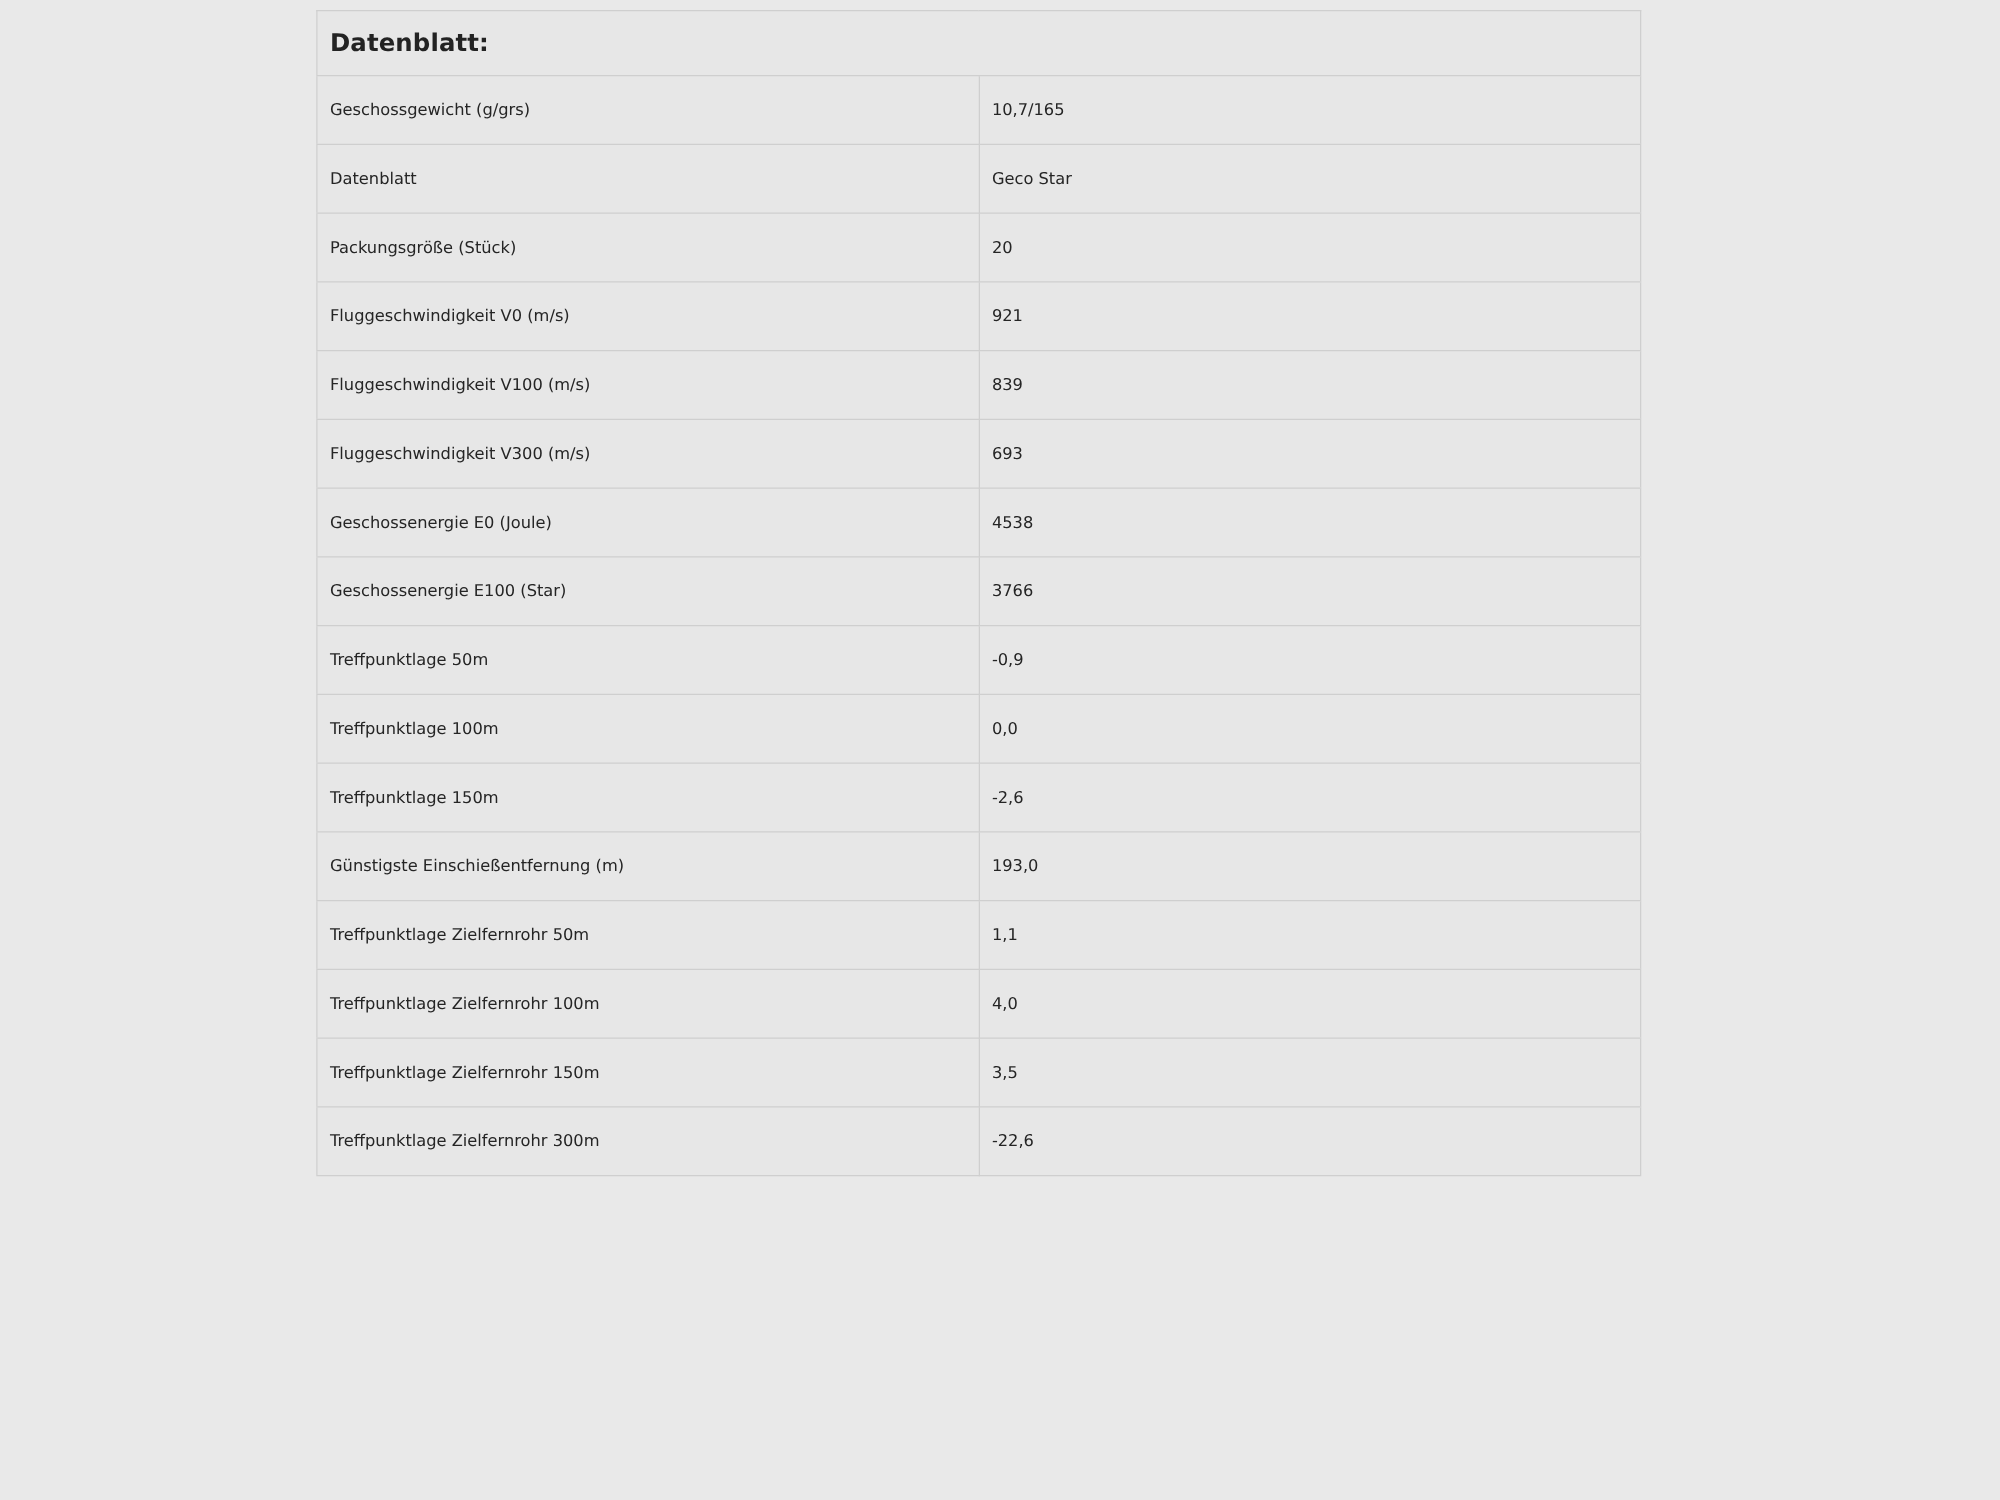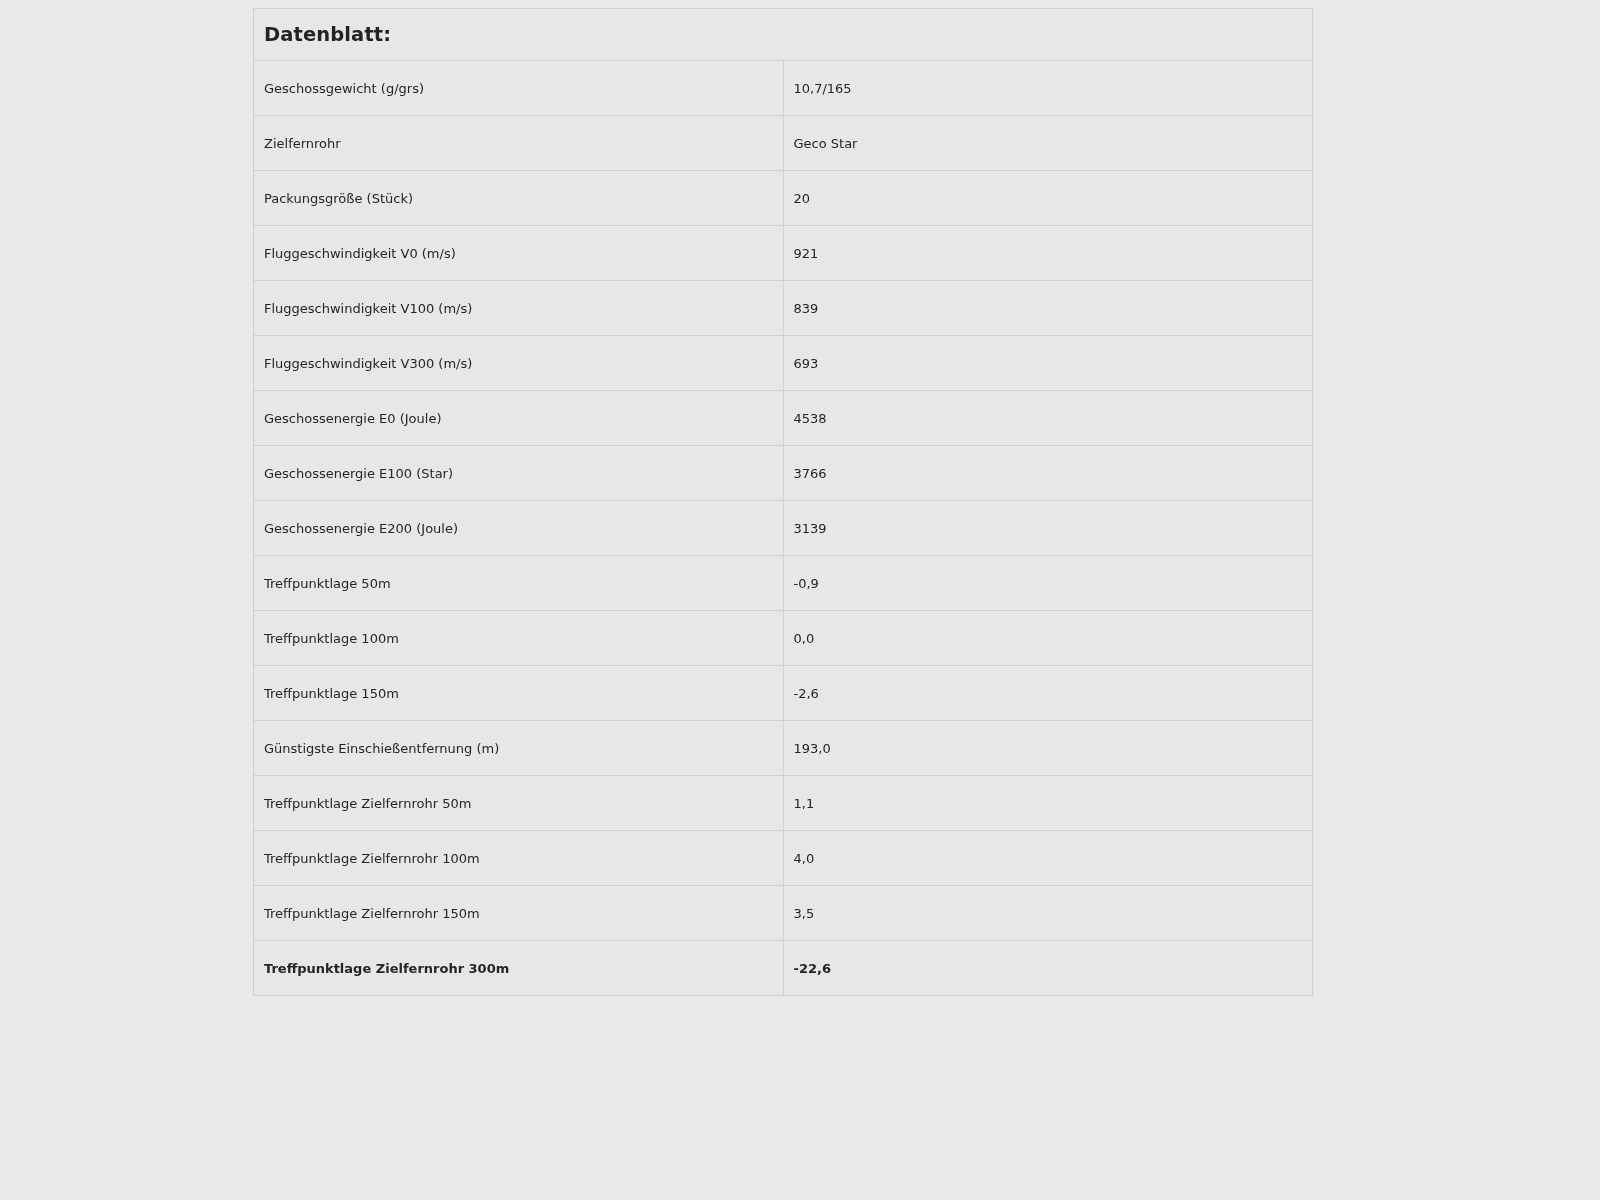--- a/index.html
+++ b/index.html
@@ -68,41 +68,40 @@
     width: 529px;
     border-right: 1px solid #cfcfcf;
   }
 
   table.datasheet tbody tr td.value-cell {
     width: 529px;
   }
 
   table.datasheet tbody tr:last-child td {
     border-bottom: 1px solid #cfcfcf;
-    font-weight: bold;
   }
 </style>
 </head>
 <body>
 
 <div class="page">
   <div class="datasheet-wrap">
     <table class="datasheet">
       <thead>
         <tr class="header-row">
           <th colspan="2">Datenblatt:</th>
         </tr>
       </thead>
       <tbody id="datasheet-body">
       <tr>
             <td class="label-cell">Geschossgewicht (g/grs)</td>
             <td class="value-cell">10,7/165</td>
           </tr>
           <tr>
-            <td class="label-cell">Zielfernrohr</td>
+            <td class="label-cell">Datenblatt</td>
             <td class="value-cell">Geco Star</td>
           </tr>
           <tr>
             <td class="label-cell">Packungsgröße (Stück)</td>
             <td class="value-cell">20</td>
           </tr>
           <tr>
             <td class="label-cell">Fluggeschwindigkeit V0 (m/s)</td>
             <td class="value-cell">921</td>
           </tr>
@@ -114,24 +113,20 @@
             <td class="label-cell">Fluggeschwindigkeit V300 (m/s)</td>
             <td class="value-cell">693</td>
           </tr>
           <tr>
             <td class="label-cell">Geschossenergie E0 (Joule)</td>
             <td class="value-cell">4538</td>
           </tr>
           <tr>
             <td class="label-cell">Geschossenergie E100 (Star)</td>
             <td class="value-cell">3766</td>
-          </tr>
-          <tr>
-            <td class="label-cell">Geschossenergie E200 (Joule)</td>
-            <td class="value-cell">3139</td>
           </tr>
           <tr>
             <td class="label-cell">Treffpunktlage 50m</td>
             <td class="value-cell">-0,9</td>
           </tr>
           <tr>
             <td class="label-cell">Treffpunktlage 100m</td>
             <td class="value-cell">0,0</td>
           </tr>
           <tr>

